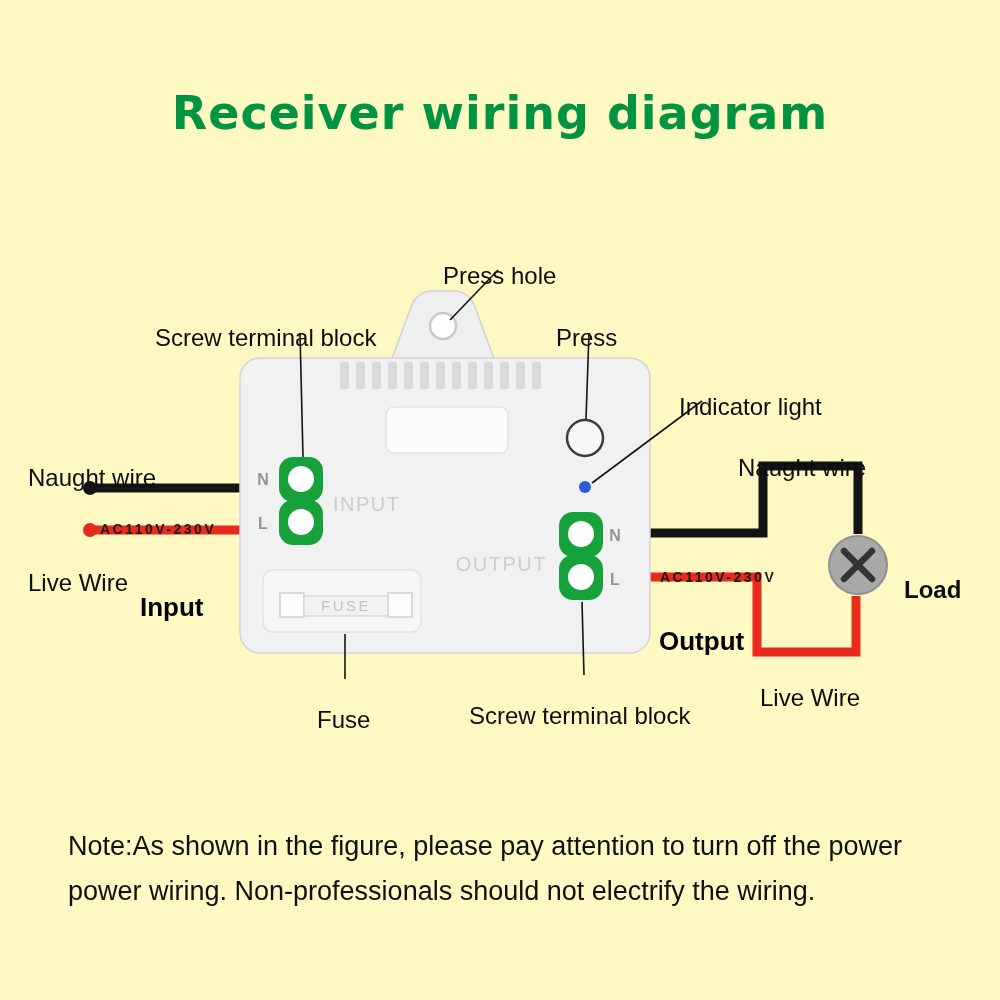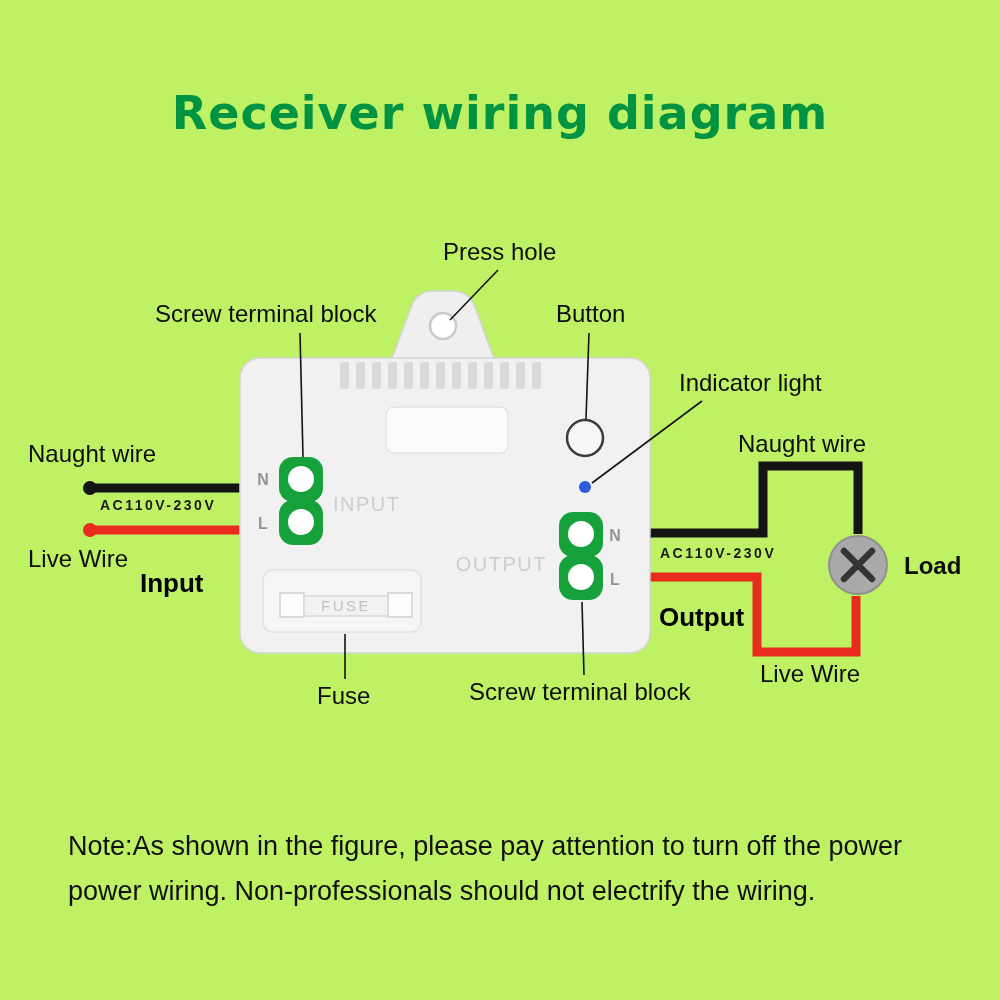--- a/index.html
+++ b/index.html
@@ -1,26 +1,26 @@
 <!DOCTYPE html>
 <html><head>
 <meta charset="utf-8">
 <style>
   * { margin:0; padding:0; box-sizing:border-box; }
   html,body { background:#ffffff; }
   body { font-family:"Liberation Sans", sans-serif; }
-  .canvas { position:relative; width:1000px; height:1000px; background:#bef264; overflow:hidden; }
+  .canvas { position:relative; width:1000px; height:1000px; background:#fef9c3; overflow:hidden; }
 
   .title {
     position:absolute; top:86px; left:0; width:1000px;
     text-align:center; font-family:"DejaVu Sans", sans-serif;
     font-weight:bold; font-size:46px; color:#009442; letter-spacing:1px;
   }
 
-  .lbl { position:absolute; font-size:24px; color:#0d0d0d; white-space:nowrap; line-height:1.2; }
+  .lbl { position:absolute; font-size:24px; color:#0d0d0d; white-space:nowrap; line-height:1.2;margin-top:24px; }
   .lbl.small { font-size:14px; letter-spacing:2.5px; color:#1a1a1a; font-weight:bold; }
   .lbl.heavy { font-size:26px; font-weight:bold; color:#000; }
 
   .note {
     position:absolute; left:68px; top:824px; width:880px;
     font-size:27px; color:#101010; line-height:45px;
   }
   .note span { display:block; }
 
   svg.diagram { position:absolute; left:0; top:0; }
@@ -121,21 +121,21 @@
       <path d="M 702 401 L 592 483"></path>
       <path d="M 345 679 L 345 634"></path>
       <path d="M 584 675 L 582 602"></path>
     </g>
   </svg>
 
   <div class="lbl" style="left:443px; top:238px;">Press hole</div>
 
   <div class="lbl" style="left:155px; top:300px;">Screw terminal block</div>
 
-  <div class="lbl" style="left:556px; top:300px;">Button</div>
+  <div class="lbl" style="left:556px; top:300px;">Press</div>
 
   <div class="lbl" style="left:679px; top:369px;">Indicator light</div>
 
   <div class="lbl" style="left:28px; top:440px;">Naught wire</div>
 
   <div class="lbl small" style="left:100px; top:497px;">AC110V-230V</div>
 
   <div class="lbl" style="left:28px; top:545px;">Live Wire</div>
 
   <div class="lbl heavy" style="left:140px; top:568px;">Input</div>

